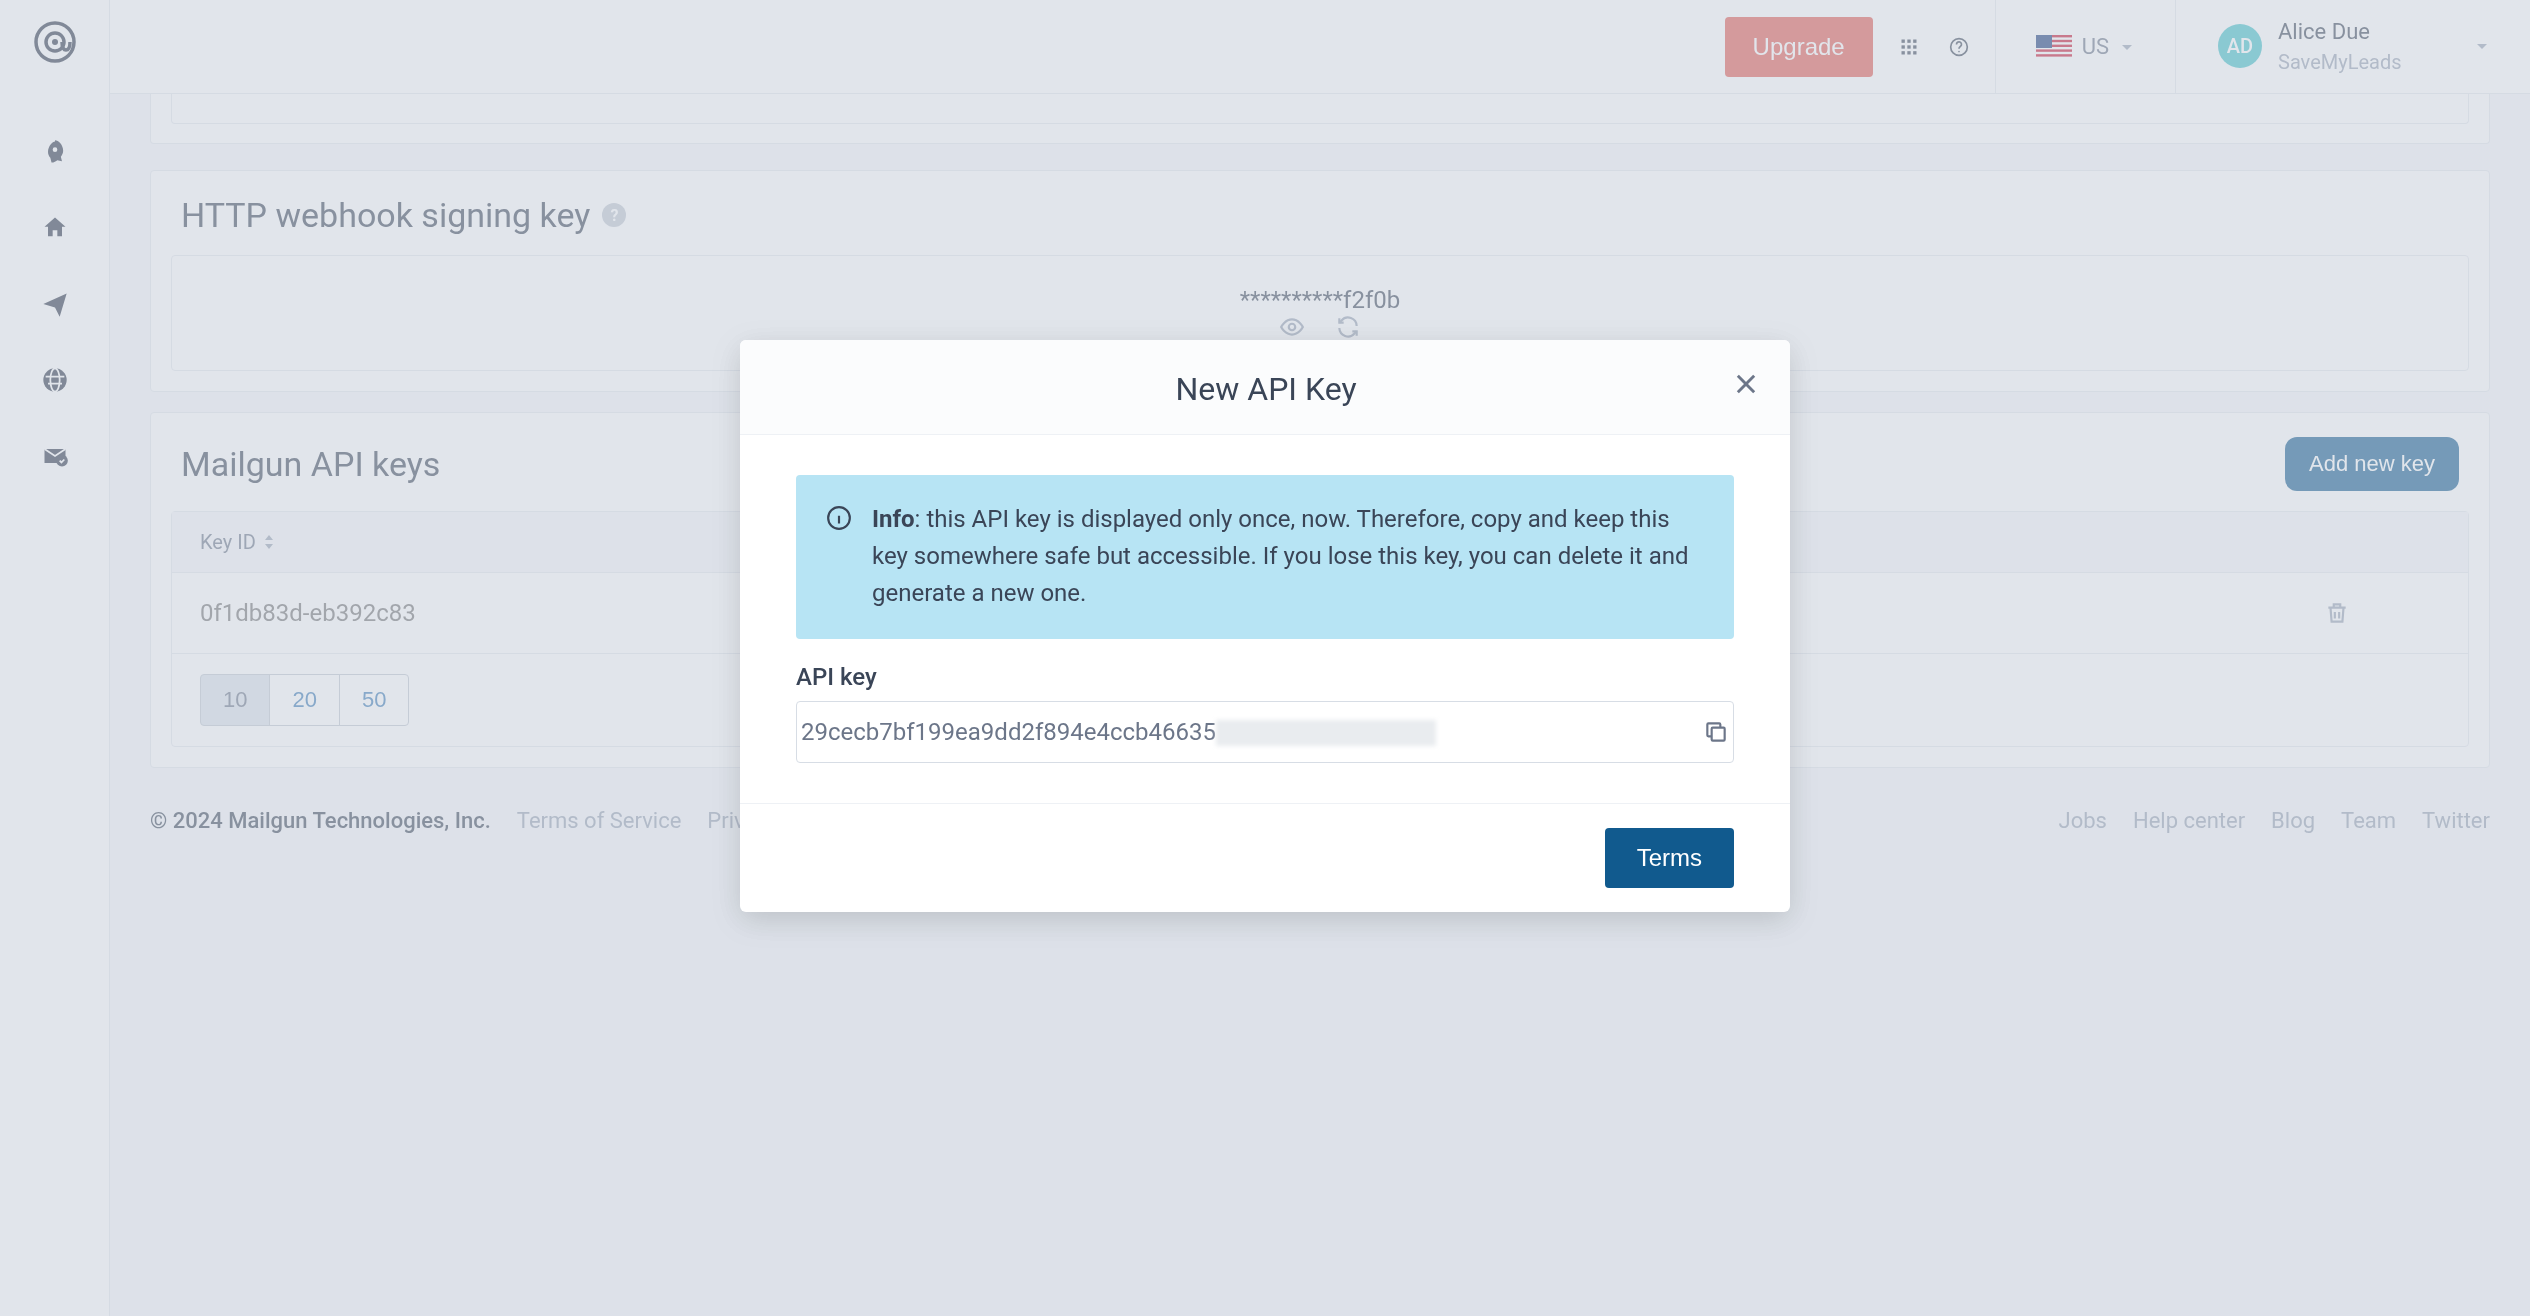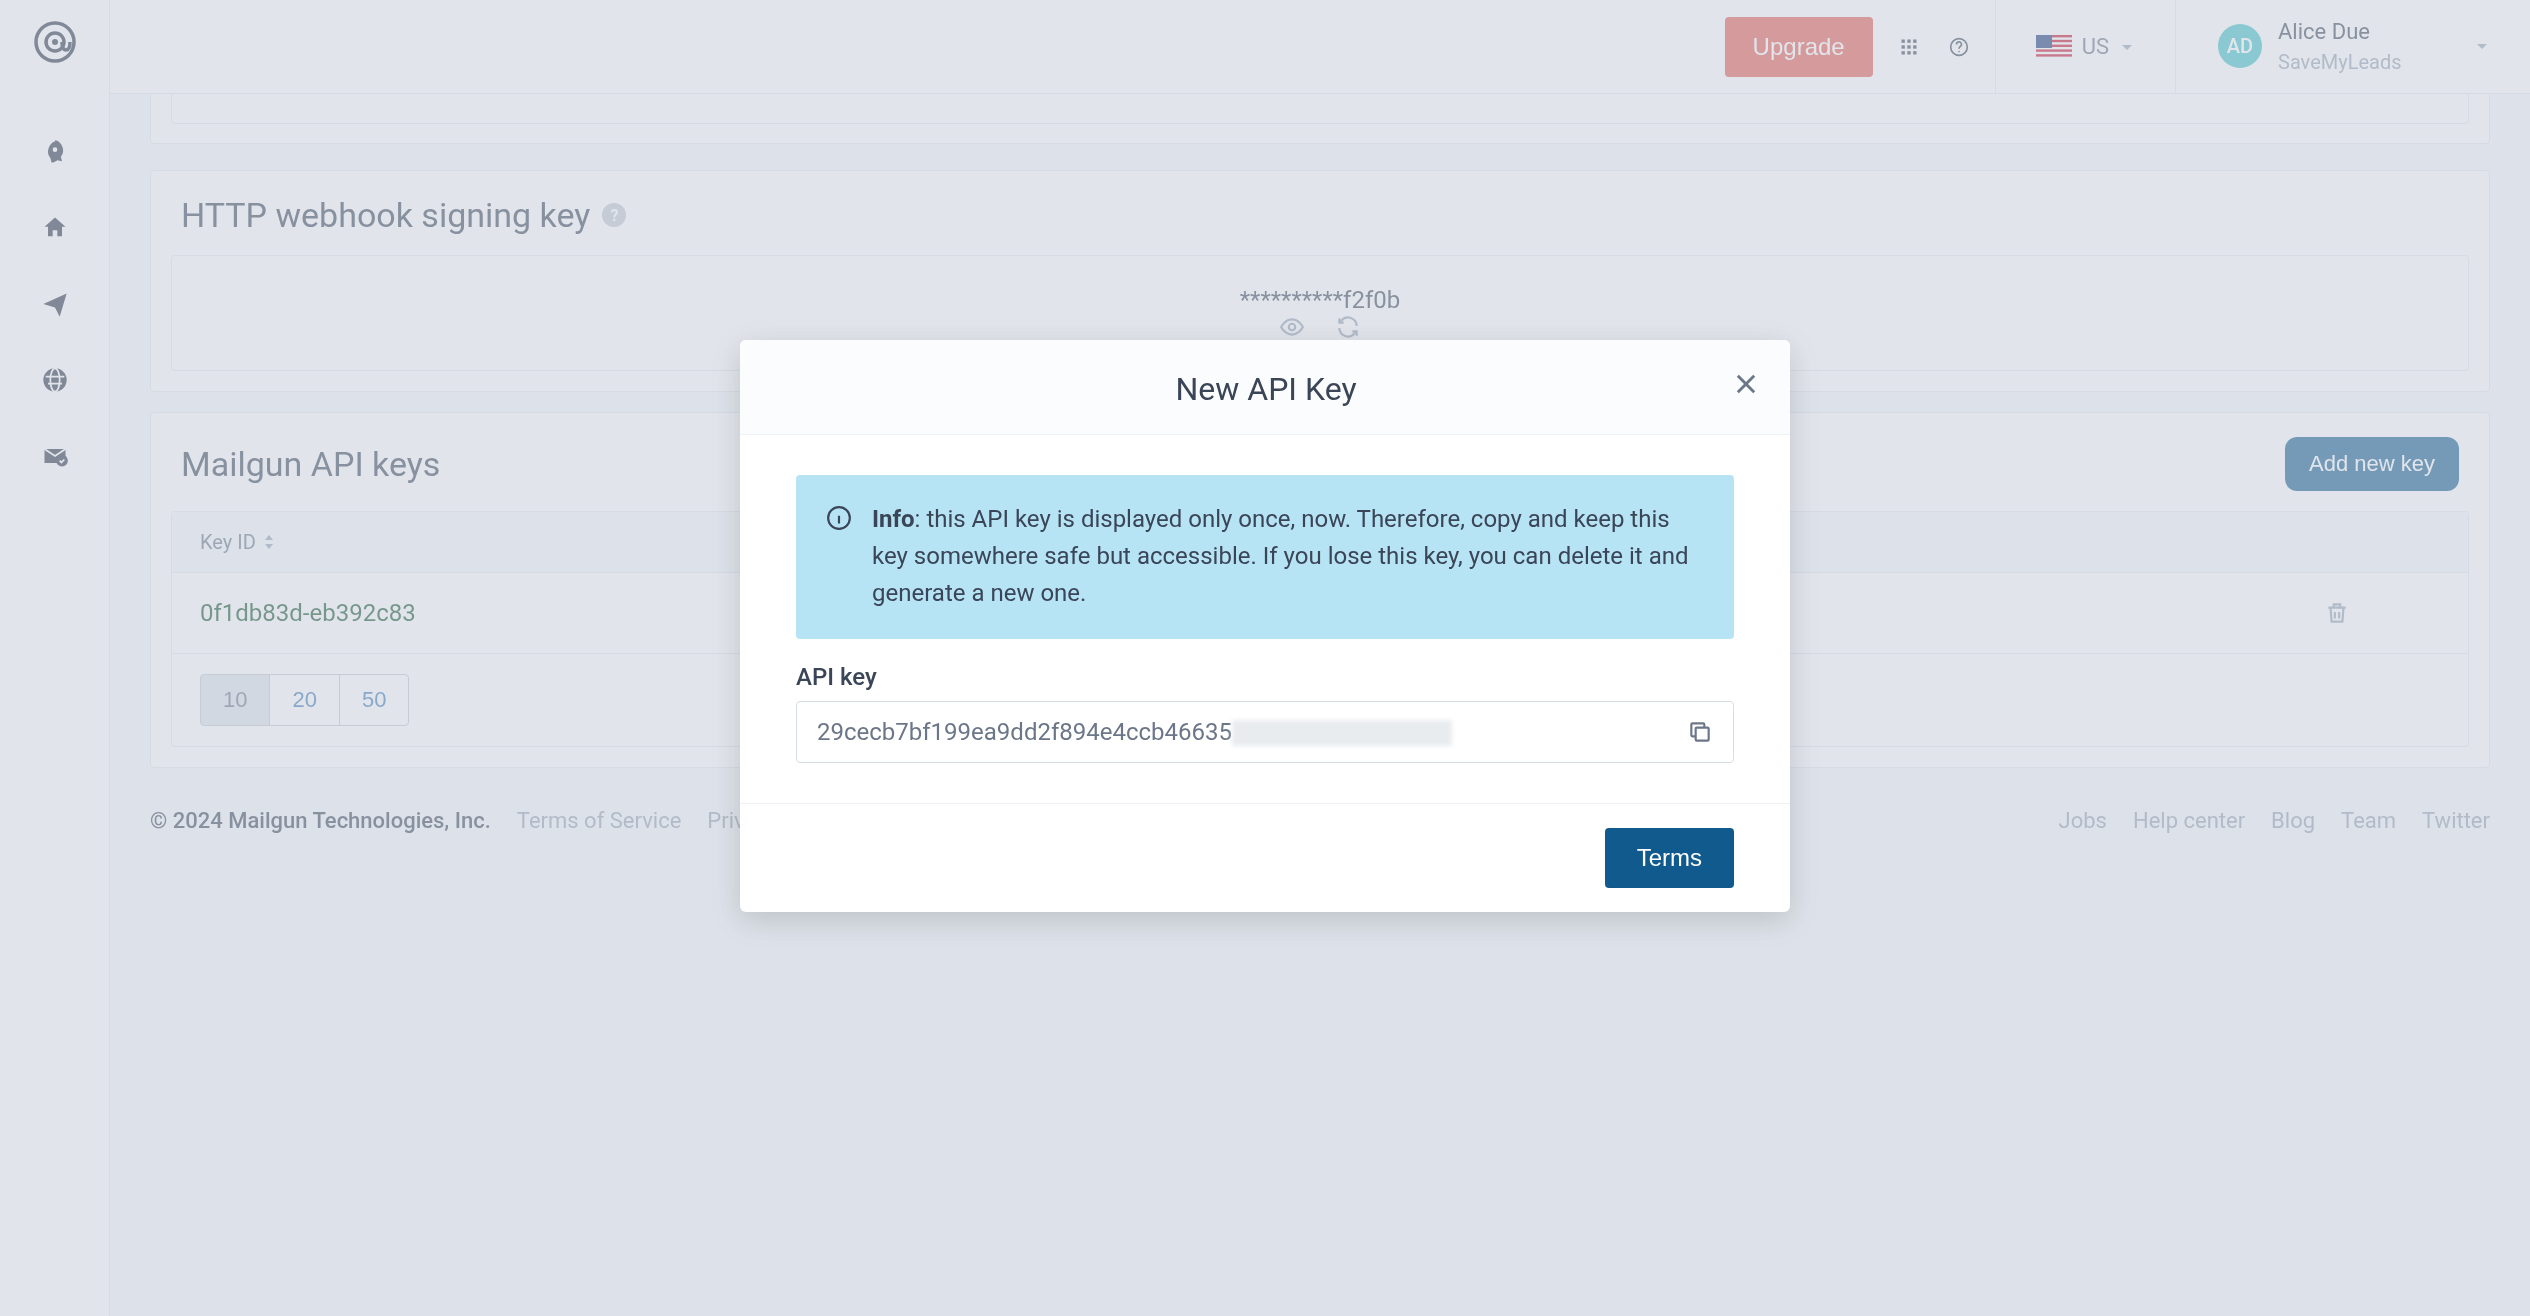--- a/index.html
+++ b/index.html
@@ -107,21 +107,21 @@
       padding: 14px 24px;
       font-size:22px;
       border-radius:12px;
       cursor:pointer;
     }
     .table-wrap { margin: 0 20px 20px 20px; border:1px solid #e4e8ee; border-radius:4px;}
     .thead { background:#f5f7fa; padding: 18px 28px; display:flex; align-items:center; border-bottom:1px solid #e4e8ee;}
     .th { font-size:20px; color:#6c7689; display:flex; align-items:center; gap:8px;}
     .sort-icon { display:flex; flex-direction:column; line-height:0.5; font-size:10px; color:#98a2b3;}
     .trow { padding: 26px 28px; display:flex; align-items:center; justify-content:space-between; border-bottom:1px solid #e4e8ee;}
-    .td { font-size:24px; color:#14532d;}
+    .td { font-size:24px; color:#737373;}
     .trash-icon { width:26px; height:26px; color:#98a2b3; cursor:pointer; margin-right: 90px;}
     .pager { padding: 20px 28px; display:flex; gap:0;}
     .page-btn {
       border:1px solid #c0c7d1;
       background:#fff;
       color:#3a7ab5;
       padding: 12px 22px;
       font-size:22px;
       cursor:pointer;
       margin-left:-1px;
@@ -172,21 +172,21 @@
       font-size:24px;
       line-height:1.55;
     }
     .info-icon { width:26px; height:26px; flex-shrink:0; margin-top:4px;}
     .field-label { margin-top: 24px; font-size:24px; color:#3a4557; font-weight:500; margin-bottom: 10px;}
     .api-field {
       border:1px solid #d7dde5;
       border-radius:4px;
       display:flex;
       align-items:center;
-      padding: 16px 20px;
+      padding: 16px 4px;
       gap: 16px;
     }
     .api-value { font-size:24px; color:#6c7689; flex:1;}
     .blur-tail {
       display:inline-block;
       width: 220px; height: 26px;
       background:#e9ecef;
       filter: blur(2px);
       vertical-align: middle;
     }

